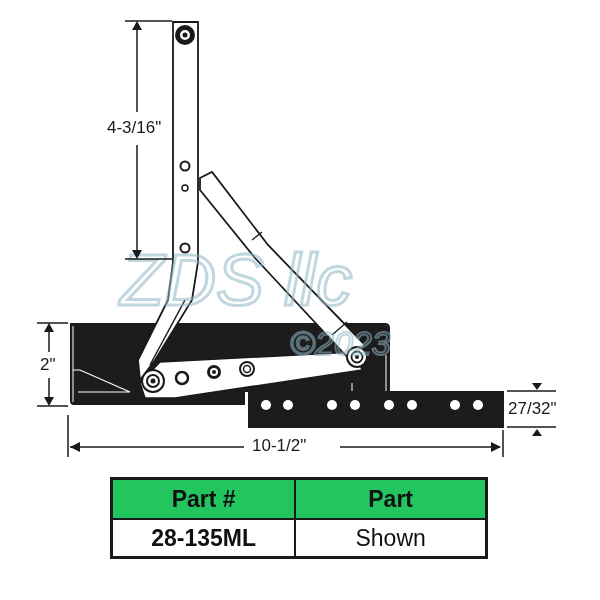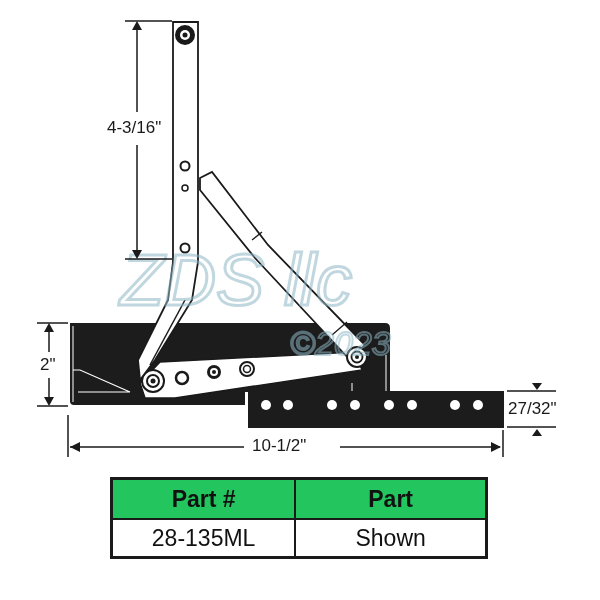--- a/index.html
+++ b/index.html
@@ -8,21 +8,21 @@
     #diagram { position: absolute; left: 0; top: 0; width: 600px; height: 470px; }
     .dim-label { position: absolute; font-family: "Liberation Sans", sans-serif;
                  font-size: 17px; color: #1a1a1a; background: #ffffff; line-height: 20px;
                  white-space: nowrap; }
     #table-wrap { position: absolute; left: 110px; top: 477px; width: 378px; }
     table.parts { border-collapse: collapse; width: 100%;
                   border: 3px solid #1a1a1a; }
     table.parts th, table.parts td { border: 2px solid #1a1a1a; text-align: center;
                   height: 36px; padding: 0; font-size: 23px; color: #111; }
     table.parts th { background: #22c55e; font-weight: bold; height: 38px; }
-    table.parts td.part { font-weight: normal; }
+    table.parts td.part { font-weight: bold; }
     table.parts td.hand { font-weight: normal; margin-top: 28px; }
   </style>
 </head>
 <body>
 
 <div id="diagram">
   <svg width="600" height="470" viewBox="0 0 600 470" xmlns="http://www.w3.org/2000/svg">
 
     <g>
       <path d="M70 323 L385 323 Q390 323 390 328 L390 392 L245 392 L245 405 L74 405 Q70 405 70 401 Z" fill="#1c1c1c"></path>

